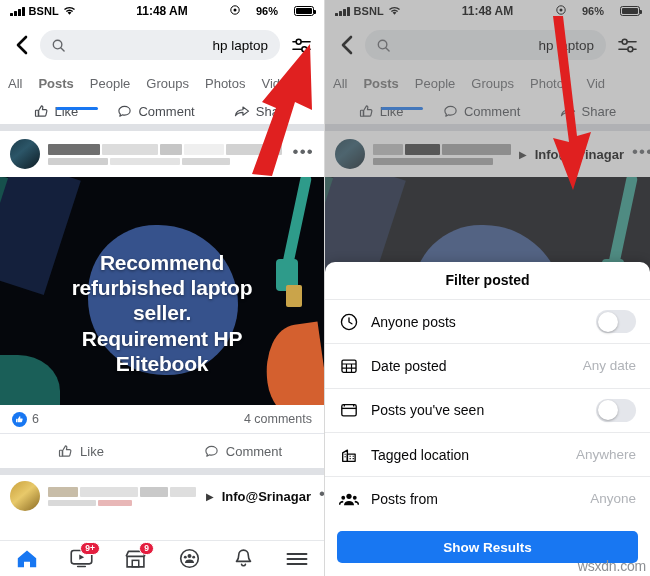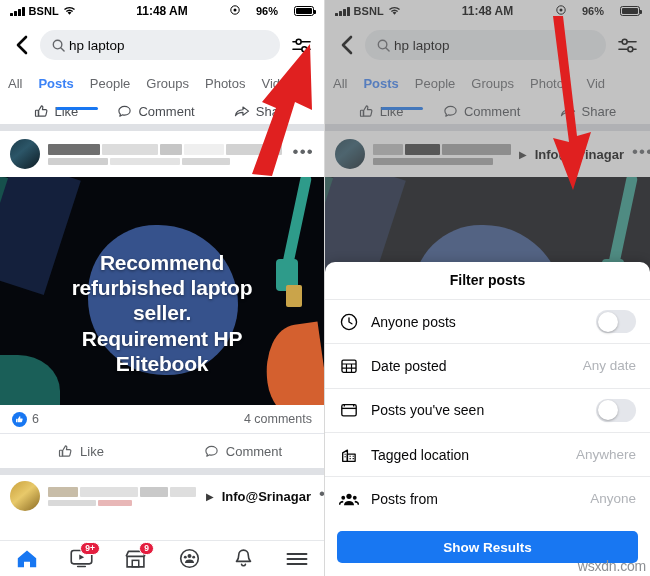--- a/index.html
+++ b/index.html
@@ -37,29 +37,29 @@
   }
   .batt::after{ content:""; position:absolute; right:-3px; top:3px; width:1.8px; height:4px; background:#000; border-radius:0 1px 1px 0;}
   .batt i { display:block; height:100%; background:#000; border-radius:1px; }
   .loc-ic { font-size:10px; }
 
   
   .searchbar { height:46px; display:flex; align-items:center; padding:0 10px; gap:8px; background:#fff; }
   .back { width:22px; height:26px; display:flex; align-items:center; justify-content:center; cursor:pointer; }
   .searchfield {
     flex:1; height:30px; background:#eceef1; border-radius:16px;
-    display:flex; align-items:center; padding:0 12px; gap:4px;
+    display:flex; align-items:center; padding:0 12px; gap:4px;justify-content:space-between;
   }
   .searchfield .q { font-size:13.5px; color:#050505; }
   .tunebtn { width:26px; height:26px; display:flex; align-items:center; justify-content:center; cursor:pointer; }
 
   
   .tabs { display:flex; align-items:center; height:30px; padding:0 8px; gap:16px; font-size:13px; }
   .tabs .tab { color:#65676b; white-space:nowrap; cursor:pointer; }
-  .tabs .tab.active { color:#3b82f6; font-weight:bold; }
+  .tabs .tab.active { color:#737373; font-weight:bold; }
 
   
   .actionrow {
     display:flex; align-items:center; height:26px;
     justify-content:space-around; padding:0 14px; font-size:13px; color:#4a4d52;
   }
   .actionrow .act { display:flex; align-items:center; gap:6px; }
   .act .lbl { font-weight:500; }
   .underline-posts {
     position:absolute; left:56px; top:107px; width:42px; height:2.5px; background:#1877f2; border-radius:2px;
@@ -506,21 +506,21 @@
       <div class="pi-arm2"></div>
       <div class="pi-shape pi-blue"></div>
       <div class="pi-text">
         <span>Recommend</span>
       </div>
     </div>
 
     <div class="dim"></div>
 
     <div class="sheet">
-      <div class="sheet-title">Filter posts</div>
+      <div class="sheet-title">Filter posted</div>
 
       <div class="frow">
         <span class="ficon">
           <svg width="18" height="18" viewBox="0 0 20 20">
               <circle cx="10" cy="10" r="8.4" fill="none" stroke="#050505" stroke-width="1.5"></circle>
               <path d="M10 5.4V10l3.2 2" fill="none" stroke="#050505" stroke-width="1.5" stroke-linecap="round"></path>
             </svg>
         </span>
         <span class="flabel">Anyone posts</span>
         <span class="toggle">

